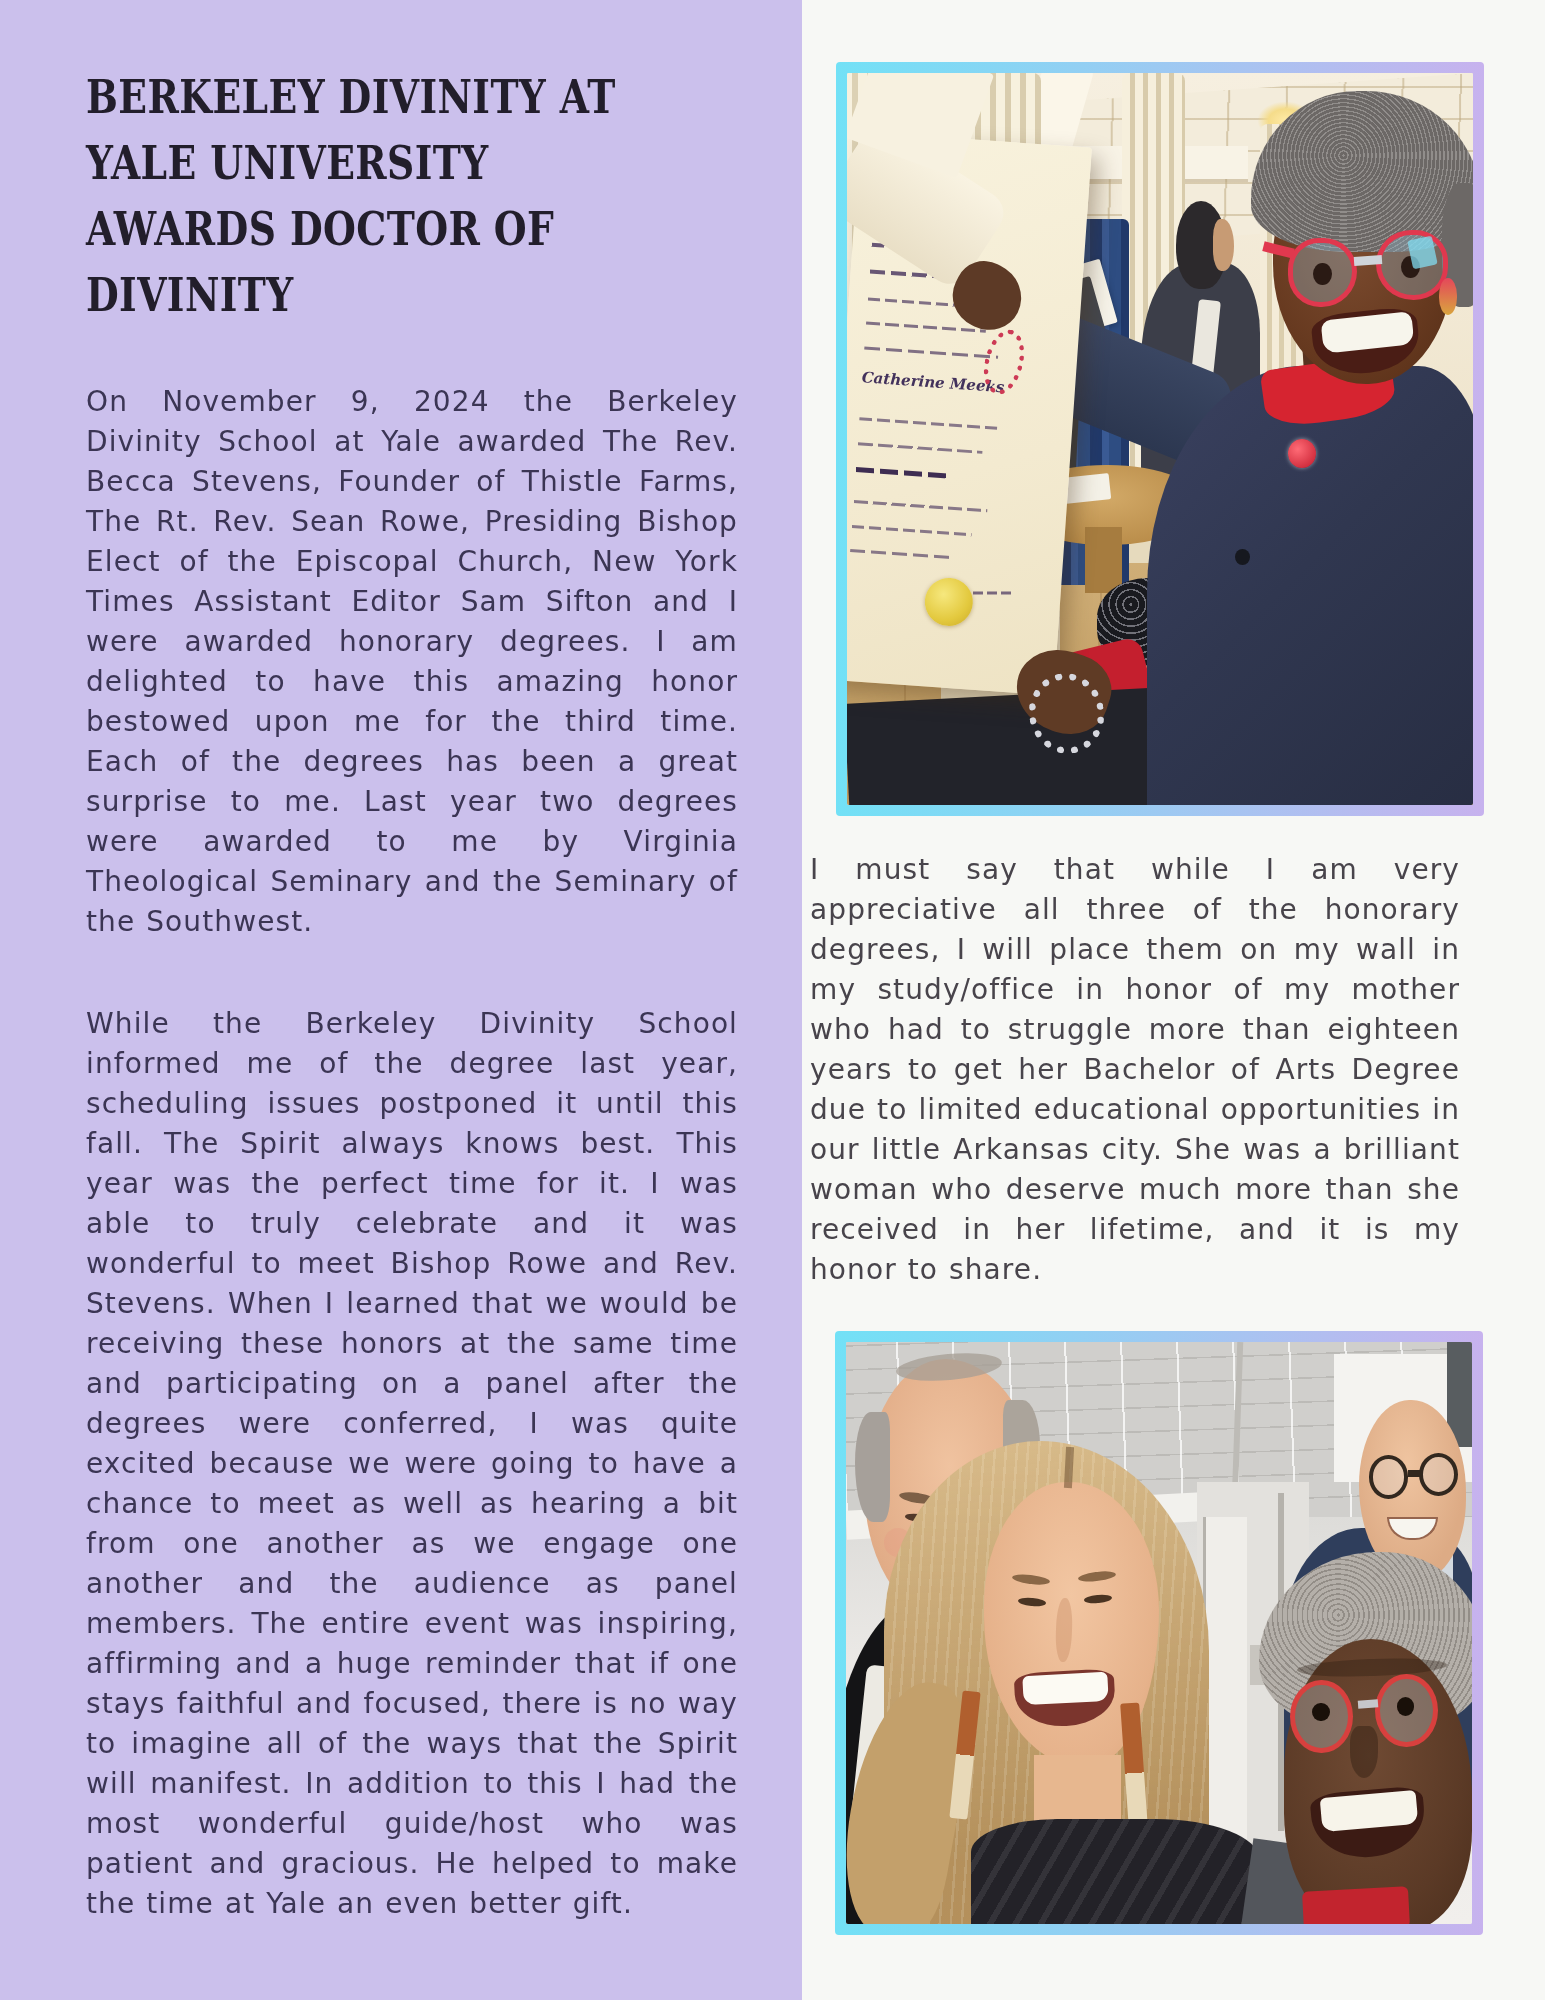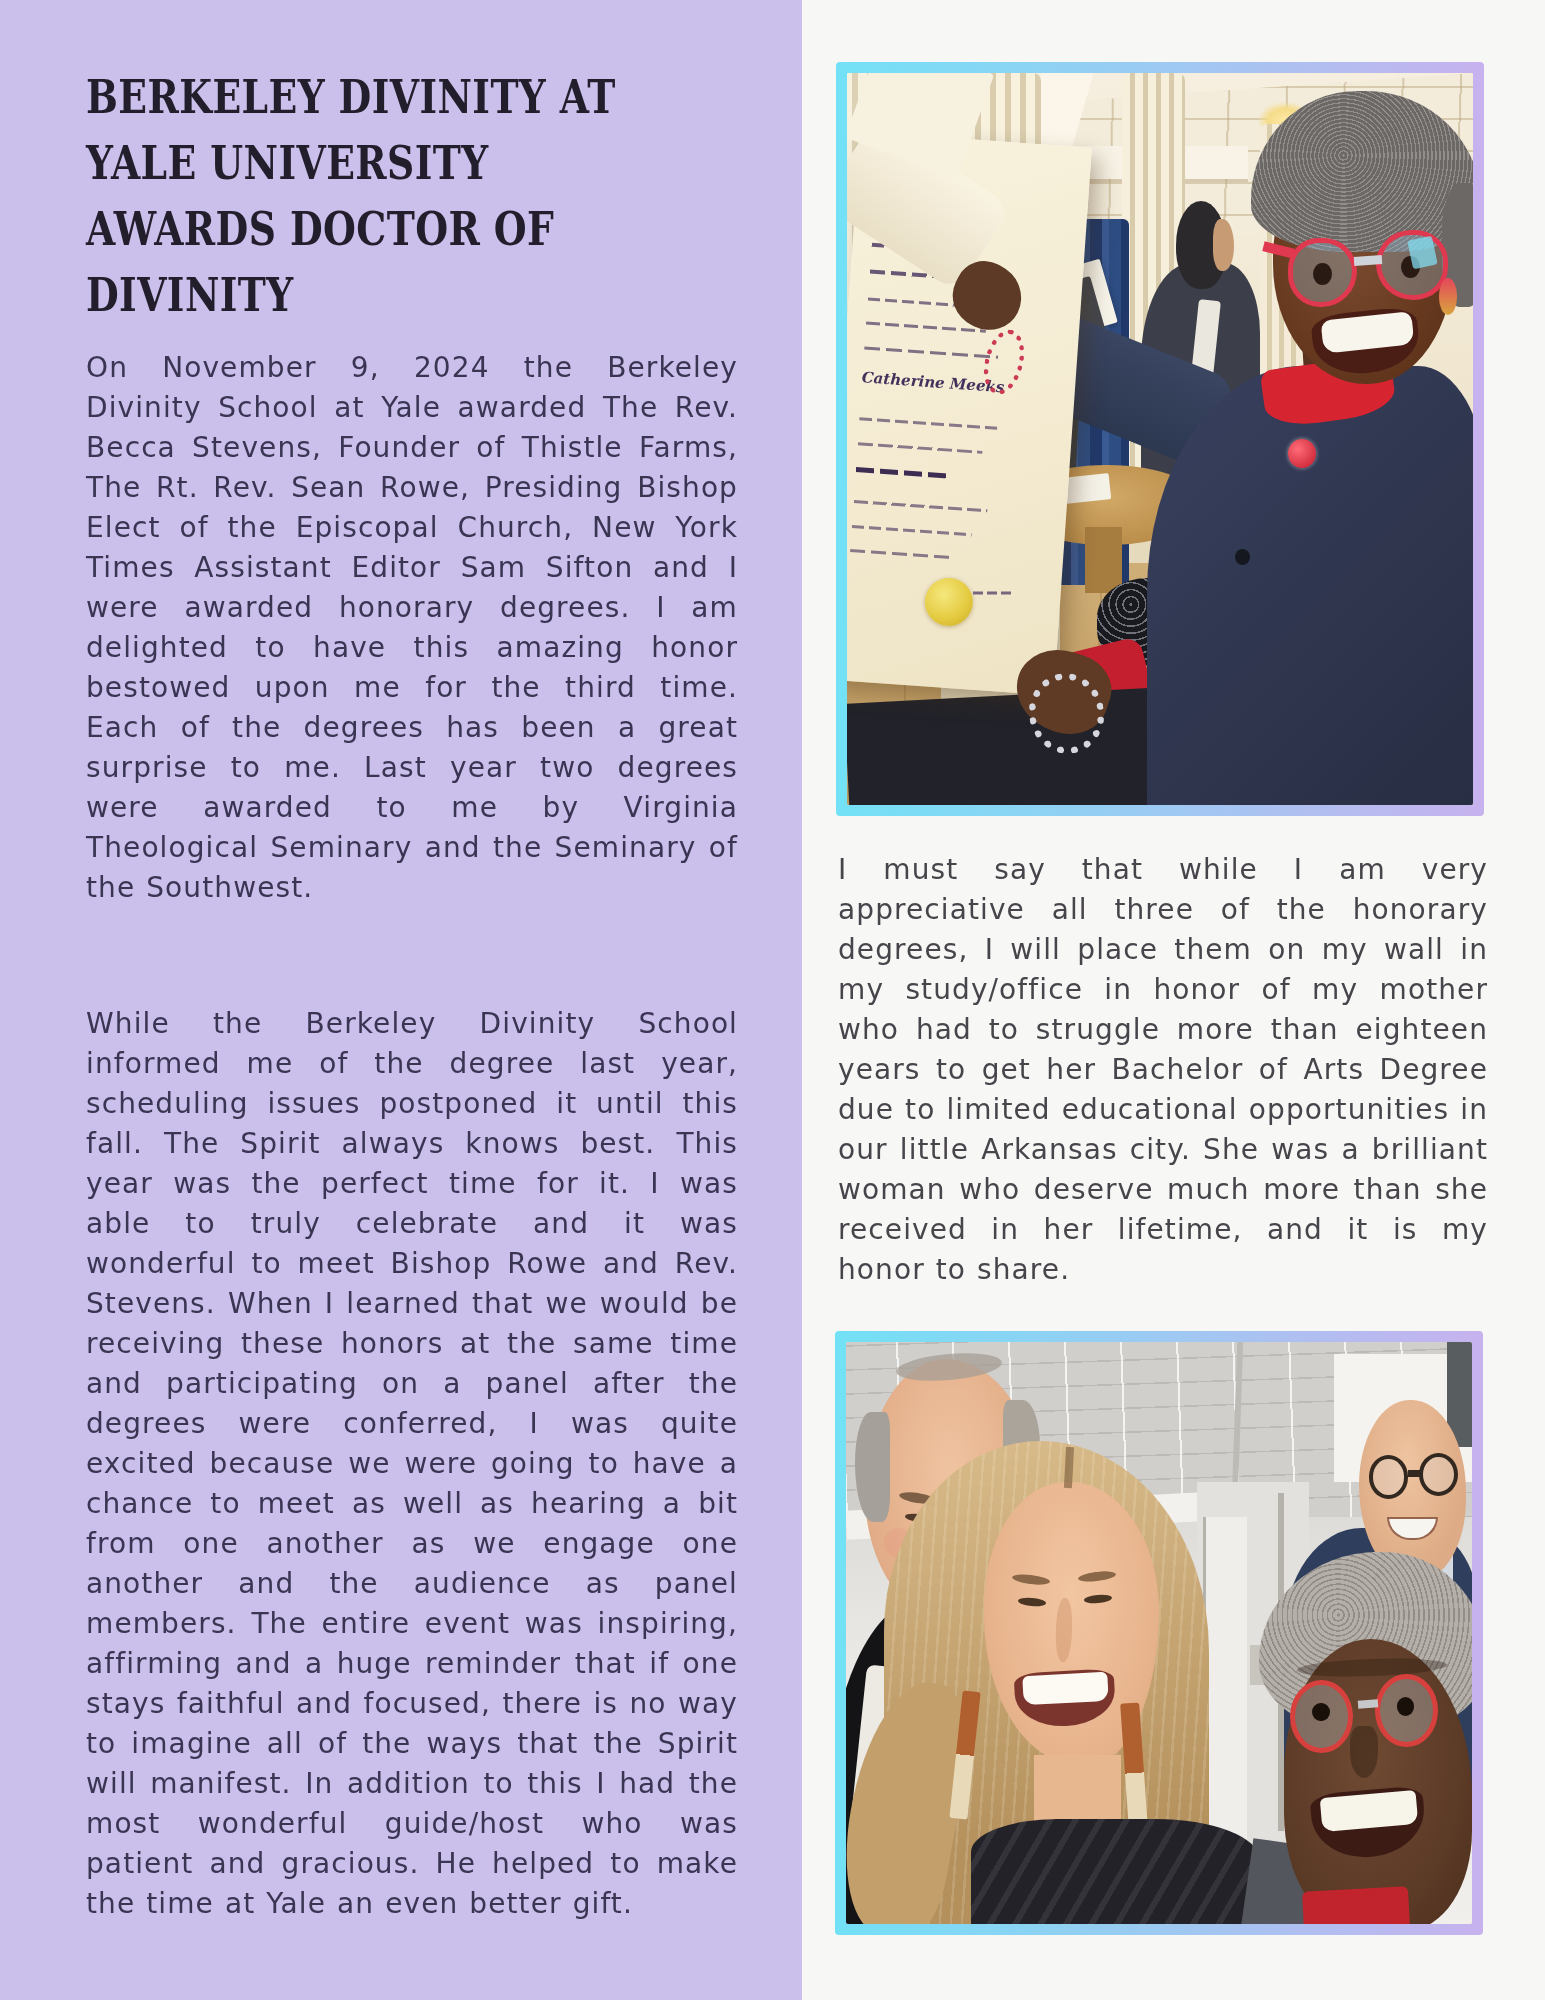--- a/index.html
+++ b/index.html
@@ -5,23 +5,23 @@
   *{margin:0;padding:0;box-sizing:border-box}
   body{font-family:"DejaVu Sans","Liberation Sans",sans-serif;background:#eceae8}
   .page{position:relative;width:1545px;height:2000px;margin:0 auto;background:var(--right_panel_bg,#f7f8f5);overflow:hidden}
   .left-panel{position:absolute;left:0;top:0;width:802px;height:2000px;background:var(--left_panel_bg,#cbc0ec)}
   .title{position:absolute;left:86px;top:64px;width:690px;font-family:"DejaVu Serif","Liberation Serif",serif;
          font-weight:700;font-size:46px;line-height:66px;letter-spacing:.5px;color:var(--title_text,#221e2b);
          transform:scaleX(.82);transform-origin:left top}
   .title span{display:block}
   .body-text{position:absolute;font-size:28px;line-height:40px;letter-spacing:1.1px;word-spacing:1px;
              text-align:justify;color:var(--body_text,#3b3554)}
-  #para1{left:86px;top:348px;width:652px}
+  #para1{left:86px;top:382px;width:652px}
   #para2{left:86px;top:1004px;width:652px}
-  #para3{left:838px;top:850px;width:650px;color:var(--right_body_text,#48444b)}
+  #para3{left:810px;top:850px;width:650px;color:var(--right_body_text,#48444b)}
   .photo{position:absolute;padding:11px;border-radius:4px;
          background:linear-gradient(90deg,var(--photo_border_from,#72e1f6),var(--photo_border_to,#c7b2ee))}
   #photo1{left:836px;top:62px;width:648px;height:754px}
   #photo2{left:835px;top:1331px;width:648px;height:604px}
   .ph{position:relative;width:100%;height:100%;overflow:hidden;background:#efe6d2;border-radius:2px}
   .ph i{position:absolute;display:block;font-style:normal}
   .cert-name{position:absolute;font-family:"DejaVu Serif","Liberation Serif",serif;font-style:italic;font-weight:700;
              font-size:15px;color:#43325c;white-space:nowrap}
 </style>
 </head>

